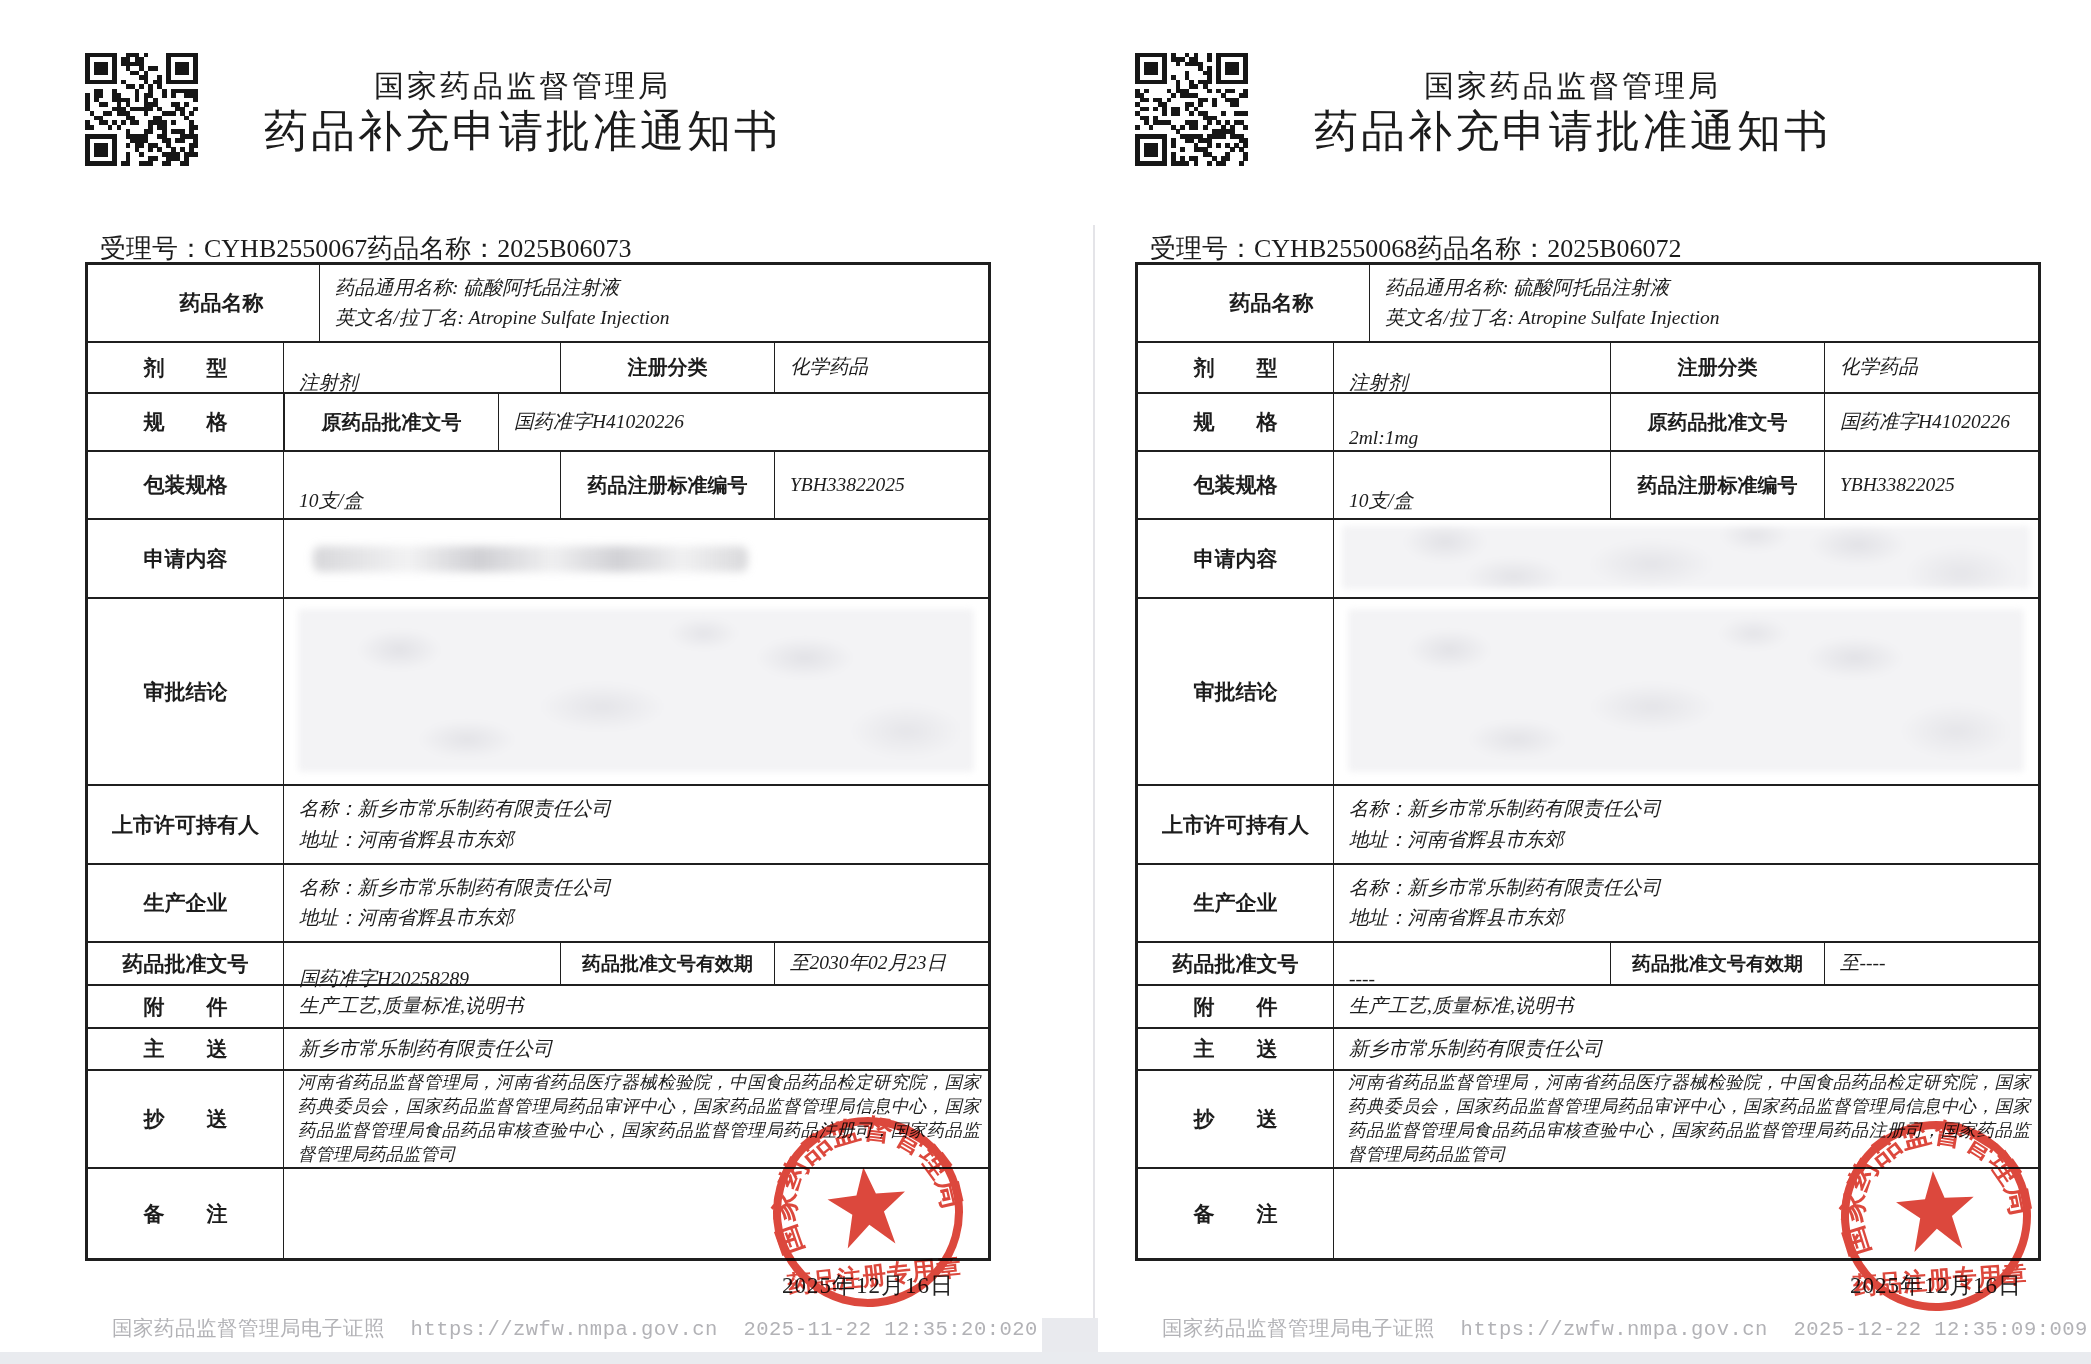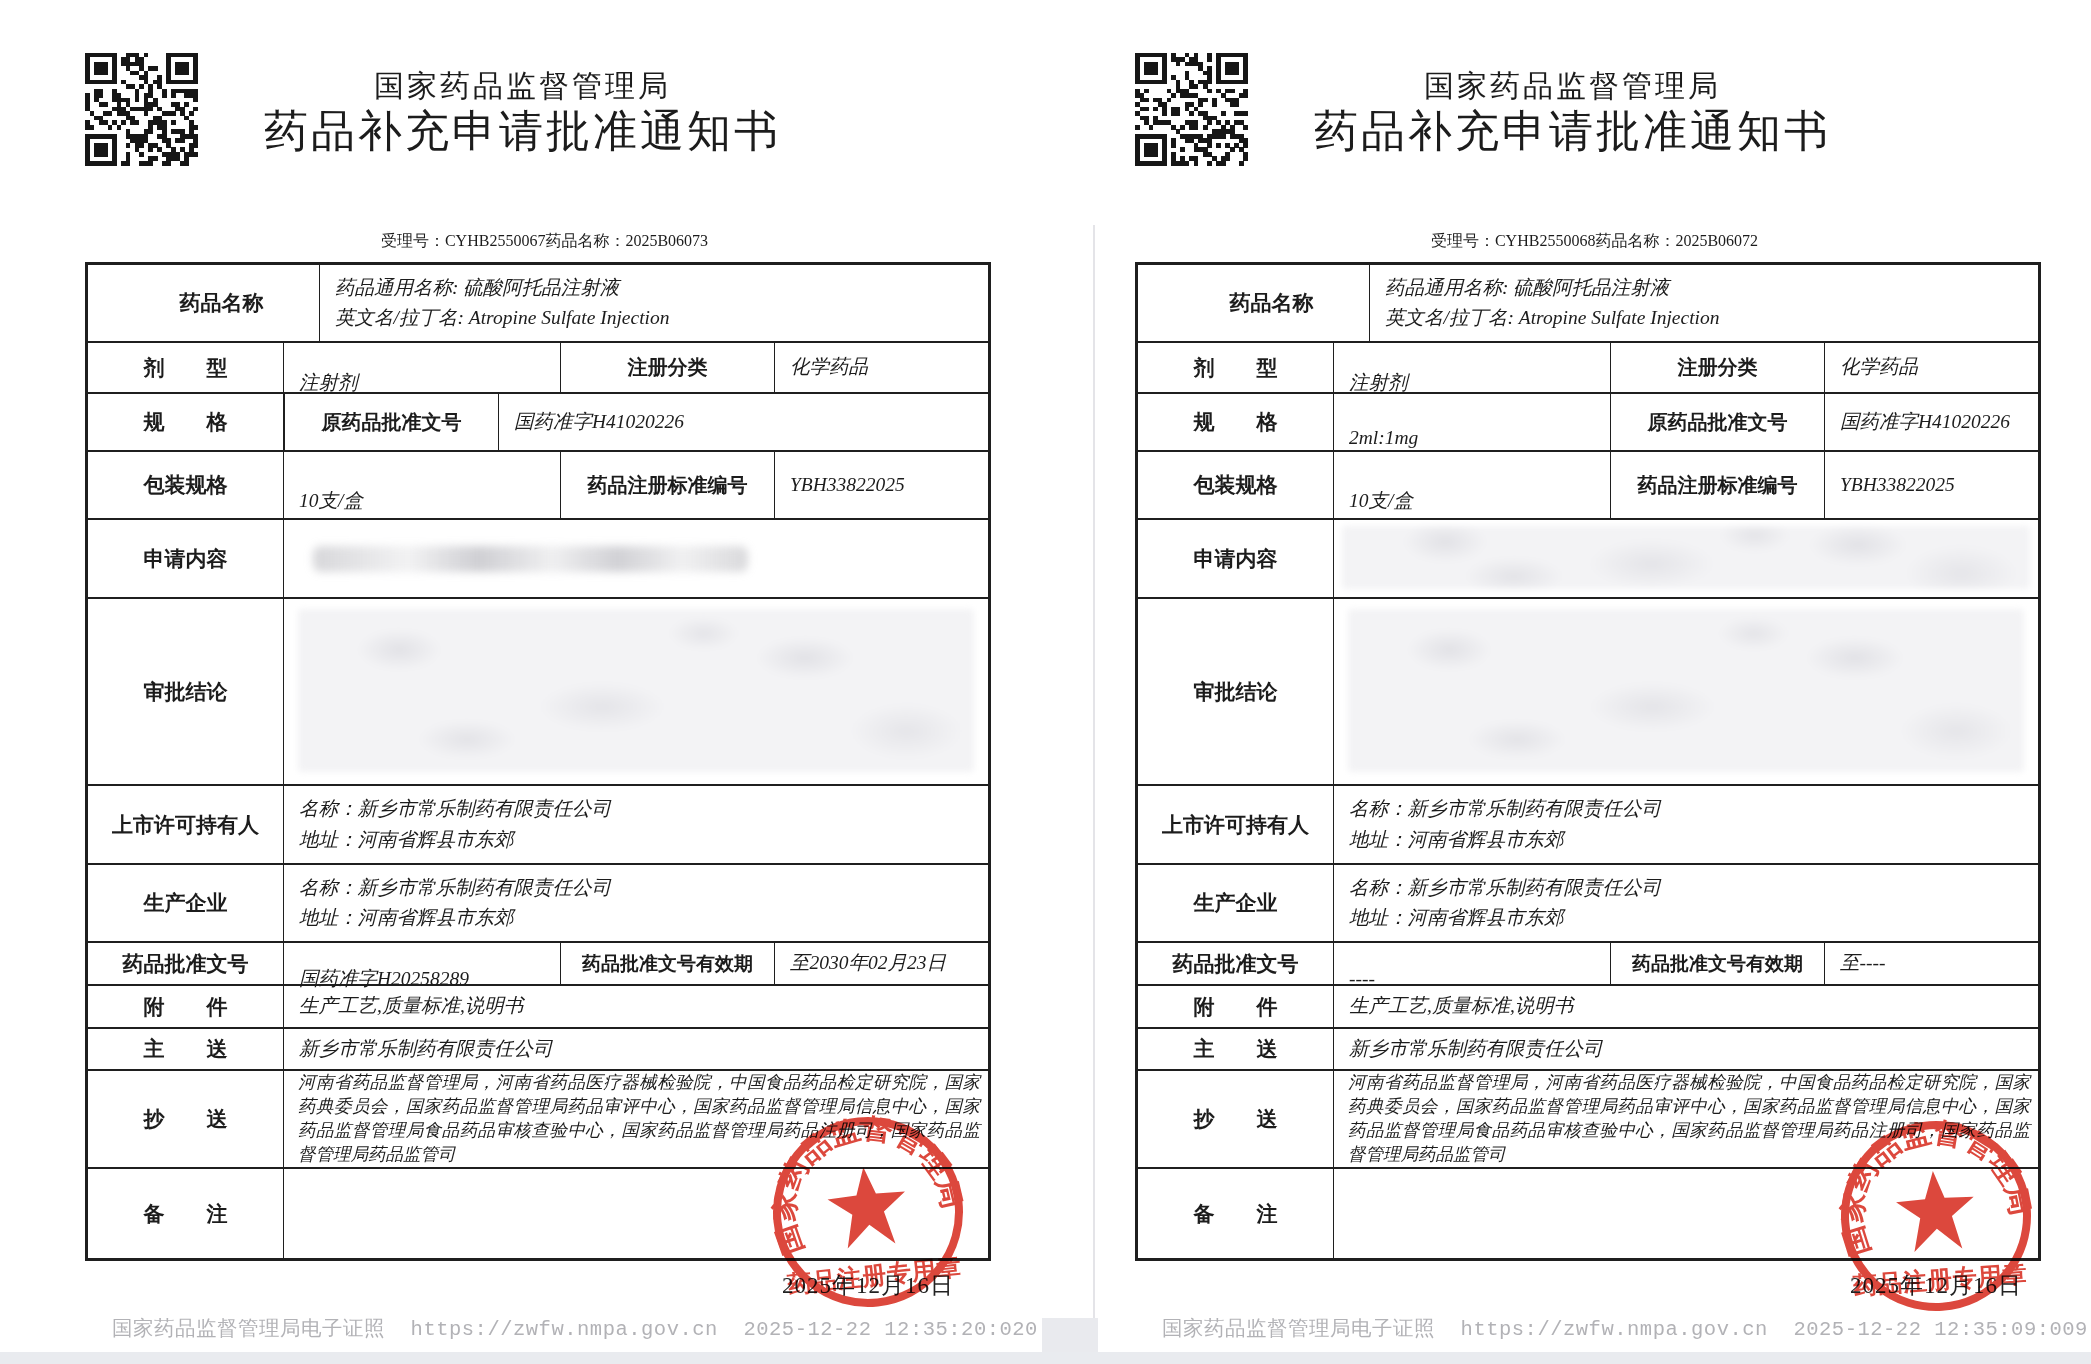--- a/index.html
+++ b/index.html
@@ -8,21 +8,21 @@
   .doc{position:absolute;top:0;width:1045px;height:1364px;}
   .doc.d0{left:0;}
   .doc.d1{left:1050px;}
 
   
   .qr{position:absolute;left:85px;top:50px;width:113px;height:118px;}
   .qr svg{width:100%;height:100%;}
   .agency{position:absolute;left:0;right:0;top:66px;text-align:center;font-size:30px;letter-spacing:3px;}
   .doc-title{position:absolute;left:0;right:0;top:102px;text-align:center;font-size:44px;letter-spacing:3px;}
 
-  .meta{position:absolute;top:231px;left:100px;right:56px;display:flex;justify-content:center;font-size:16px;}
+  .meta{position:absolute;top:231px;left:100px;right:56px;display:flex;justify-content:flex-start;font-size:26px;}
   .meta span{white-space:pre;}
 
   
   .grid{position:absolute;top:262px;left:85px;width:906px;border:3px solid #1f1f1f;box-sizing:border-box;background:transparent;}
   .row{display:flex;box-sizing:border-box;border-top:2.5px solid #1f1f1f;}
   .row:first-child{border-top:none;padding-left:36px;}
   .cell{box-sizing:border-box;display:flex;flex-direction:column;justify-content:center;}
   .lab{width:196px;min-width:196px;border-right:1.5px solid #1f1f1f;align-items:center;
        font-weight:700;font-size:21px;text-align:center;}
   .val{flex:1;padding:4px 10px 4px 15px;font-size:19.5px;line-height:1.55;font-style:italic;}
@@ -845,19 +845,19 @@
     <svg class="stamp" viewBox="-115 -115 230 230">
       <circle cx="0" cy="0" r="91" fill="none" stroke="#d93427" stroke-width="8"></circle>
       <path id="arc0" d="M -67.1 31.3 A 74 74 0 1 1 67.1 31.3" fill="none"></path>
       <text font-size="27" font-weight="700" fill="#d93427">
         <textPath href="#arc0" startOffset="0" textLength="270" lengthAdjust="spacingAndGlyphs">国家药品监督管理局</textPath>
       </text>
       <path fill="#d93427" d="M0,-41 L9.8,-13.5 L38.9,-12.6 L15.9,5.2 L24,38.3 L0,16.7 L-24,38.3 L-15.9,5.2 L-38.9,-12.6 L-9.8,-13.5 Z" transform="translate(0,-4)"></path>
       <text x="0" y="72" text-anchor="middle" font-size="24" font-weight="700" fill="#d93427" letter-spacing="1">药品注册专用章</text>
     </svg>
 
-    <div class="footer">国家药品监督管理局电子证照  https://zwfw.nmpa.gov.cn  2025-12-22 12:35:20:020</div>
+    <div class="footer">国家药品监督管理局电子证照  https://zwfw.nmpa.gov.cn  2025-11-22 12:35:20:020</div>
   </section>
 
   <div class="seam-line"></div>
   <div class="seam-bottom"></div>
   <div class="bottom-strip"></div>
 </div>
 
 </body></html>

